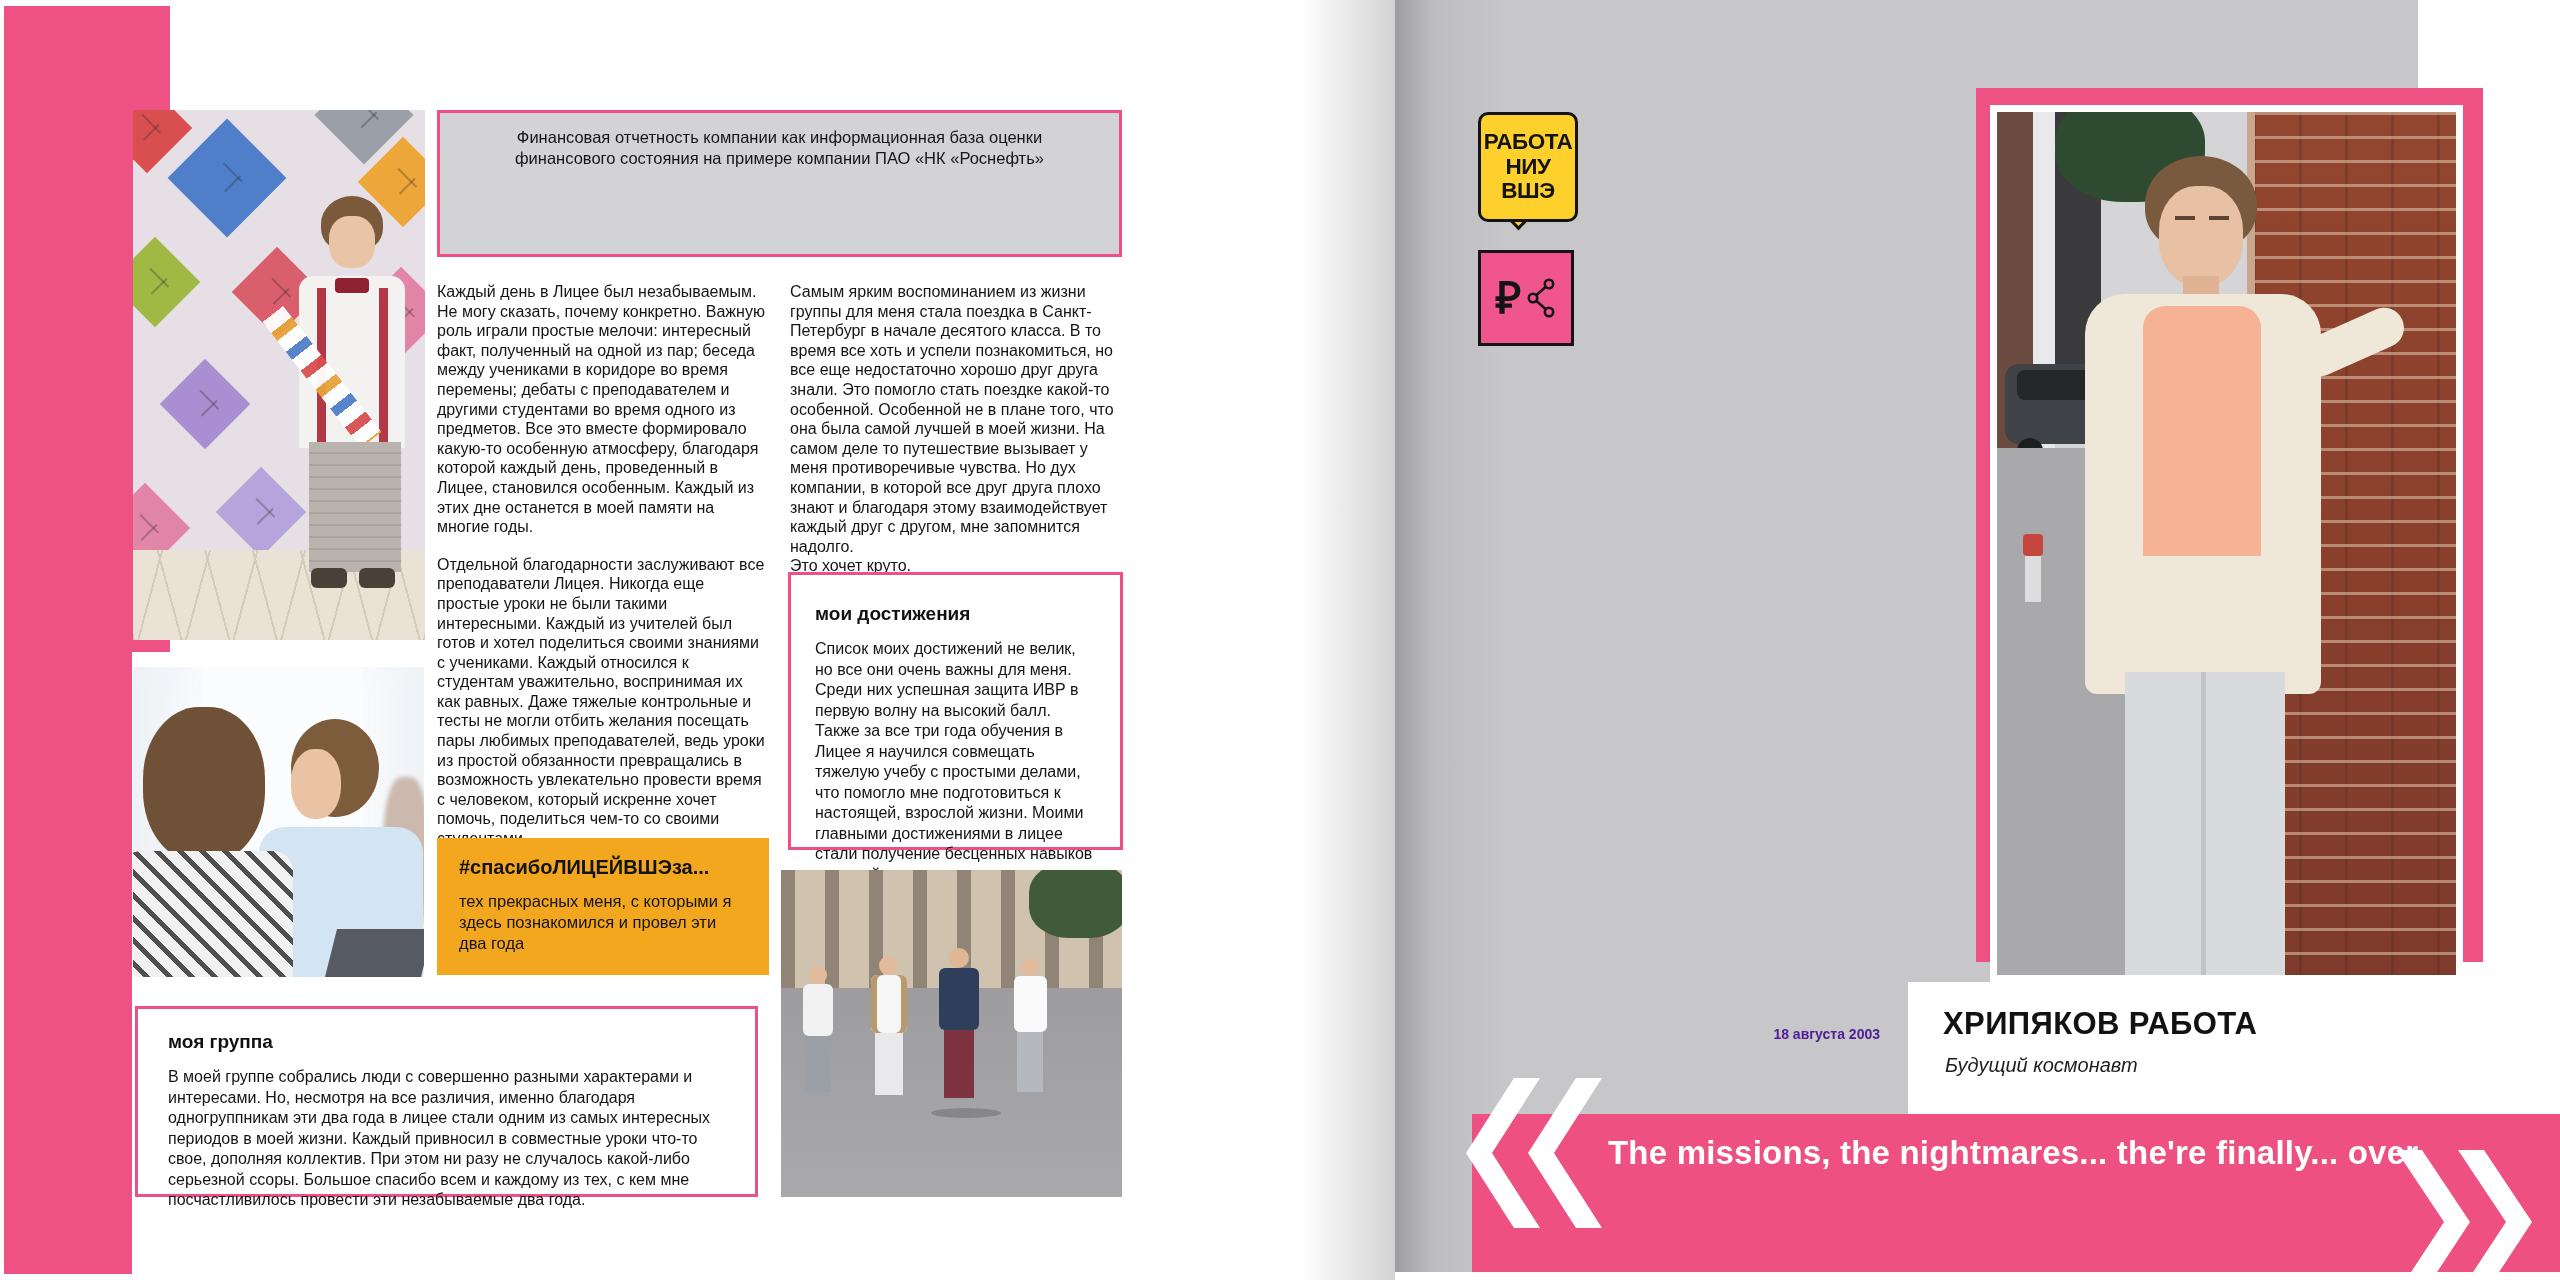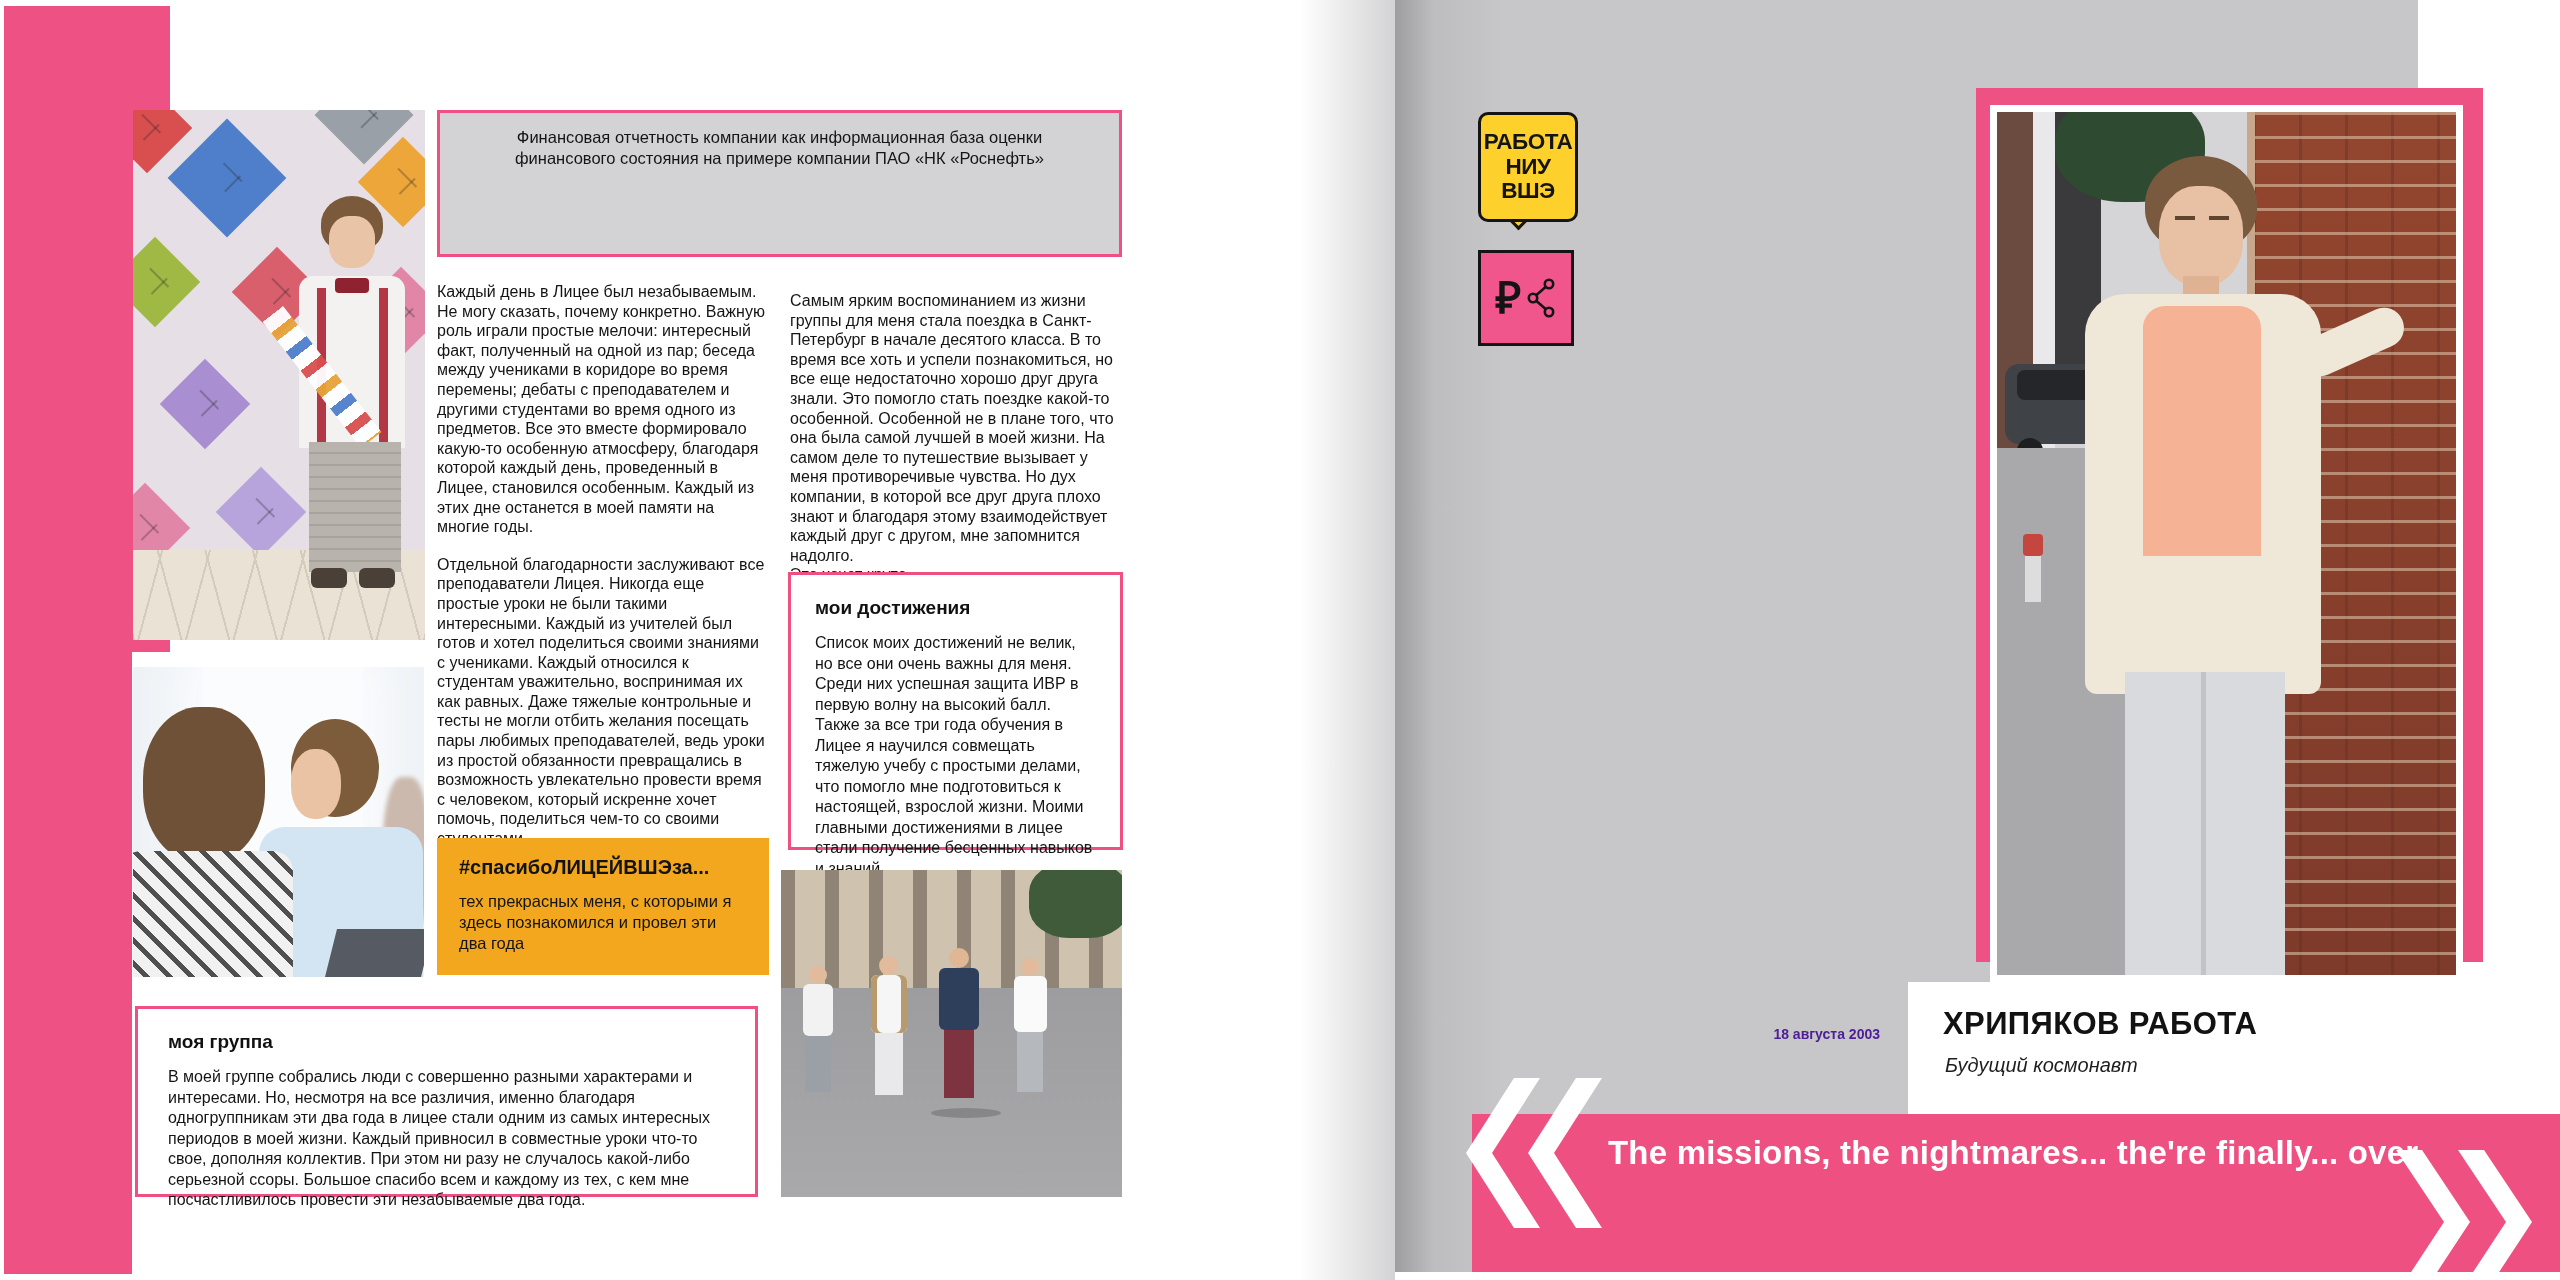--- a/index.html
+++ b/index.html
@@ -119,26 +119,26 @@
   <div class="thanks-box">
     <div class="thanks-title">#спасибоЛИЦЕЙВШЭза...</div>
     <div class="thanks-text">тех прекрасных меня, с которыми я здесь познакомился и провел эти два года</div>
   </div>
 
   <div class="pinkbox" style="left:135px;top:1006px;width:623px;height:191px;padding:22px 30px;">
     <h3>моя группа</h3>
     <div class="bt">В моей группе собрались люди с совершенно разными характерами и интересами. Но, несмотря на все различия, именно благодаря одногруппникам эти два года в лицее стали одним из самых интересных периодов в моей жизни. Каждый привносил в совместные уроки что-то свое, дополняя коллектив. При этом ни разу не случалось какой-либо серьезной ссоры. Большое спасибо всем и каждому из тех, с кем мне посчастливилось провести эти незабываемые два года.</div>
   </div>
 
-  <div class="bodycol" style="left:790px;top:282px;margin-top:9px;">
+  <div class="bodycol" style="left:790px;top:282px;">
     <p style="margin-bottom:0;">Самым ярким воспоминанием из жизни группы для меня стала поездка в Санкт-Петербург в начале десятого класса. В то время все хоть и успели познакомиться, но все еще недостаточно хорошо друг друга знали. Это помогло стать поездке какой-то особенной. Особенной не в плане того, что она была самой лучшей в моей жизни. На самом деле то путешествие вызывает у меня противоречивые чувства. Но дух компании, в которой все друг друга плохо знают и благодаря этому взаимодействует каждый друг с другом, мне запомнится надолго.</p>
     <p>Это хочет круто.</p>
   </div>
 
-  <div class="pinkbox" style="left:788px;top:572px;width:335px;height:278px;padding:22px 24px;">
+  <div class="pinkbox" style="left:788px;top:572px;width:335px;height:278px;padding:28px 24px;">
     <h3>мои достижения</h3>
     <div class="bt">Список моих достижений не велик, но все они очень важны для меня. Среди них успешная защита ИВР в первую волну на высокий балл. Также за все три года обучения в Лицее я научился совмещать тяжелую учебу с простыми делами, что помогло мне подготовиться к настоящей, взрослой жизни. Моими главными достижениями в лицее стали получение бесценных навыков и знаний.</div>
   </div>
 
   <div class="photo" style="left:781px;top:870px;width:341px;height:327px;background:#a3a3a5;">
     <div class="abs" style="left:0;top:0;width:341px;height:118px;
          background:repeating-linear-gradient(90deg,#8f8475 0 14px,transparent 14px 44px),#cfc2ae;"></div>
     <div class="abs" style="left:248px;top:-8px;width:100px;height:76px;background:#3f5b3a;border-radius:40%;"></div>
     <div class="abs" style="left:0;top:118px;width:341px;height:209px;background:linear-gradient(#9d9da0,#a9a9ab);"></div>
 

